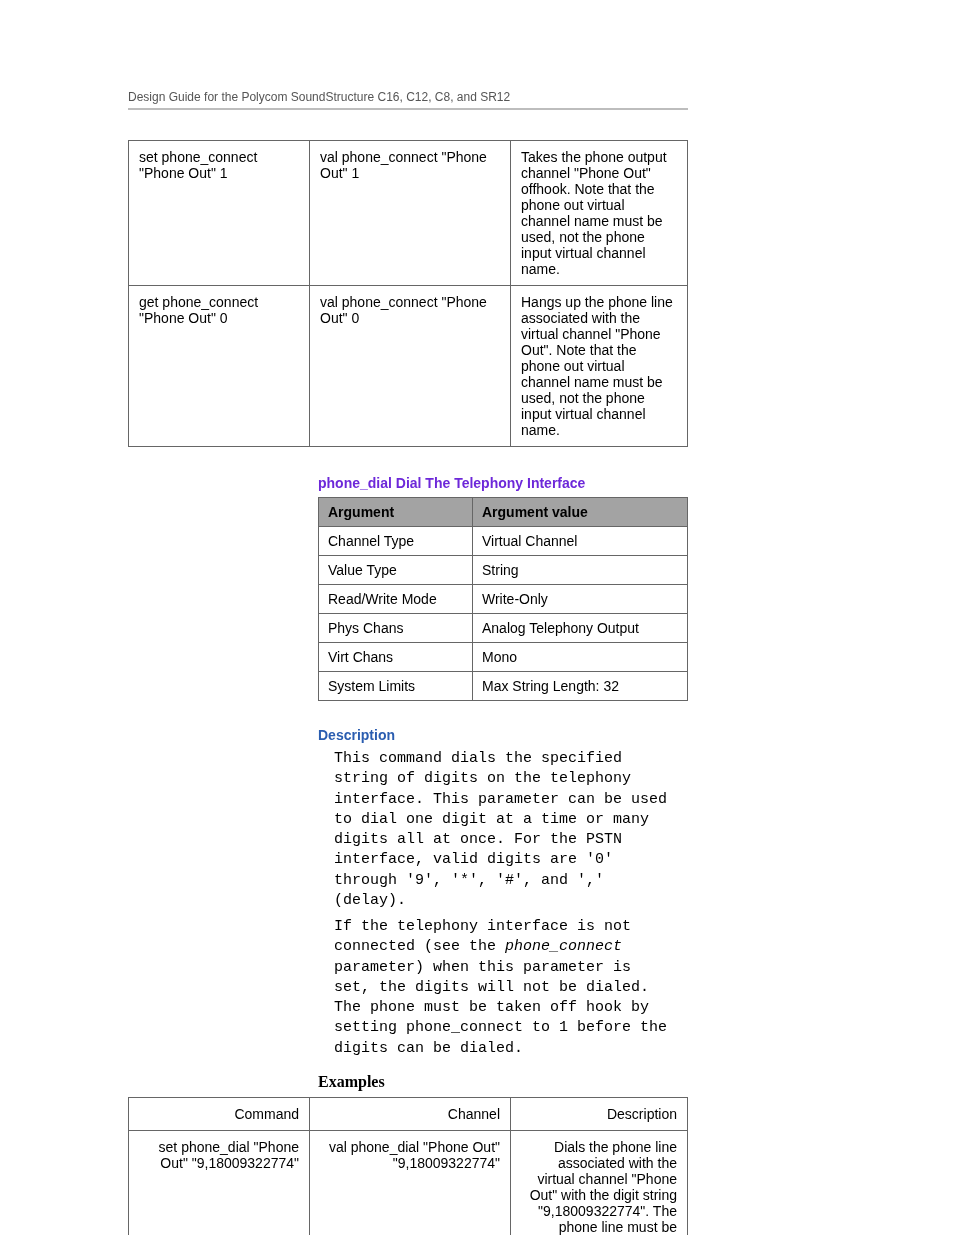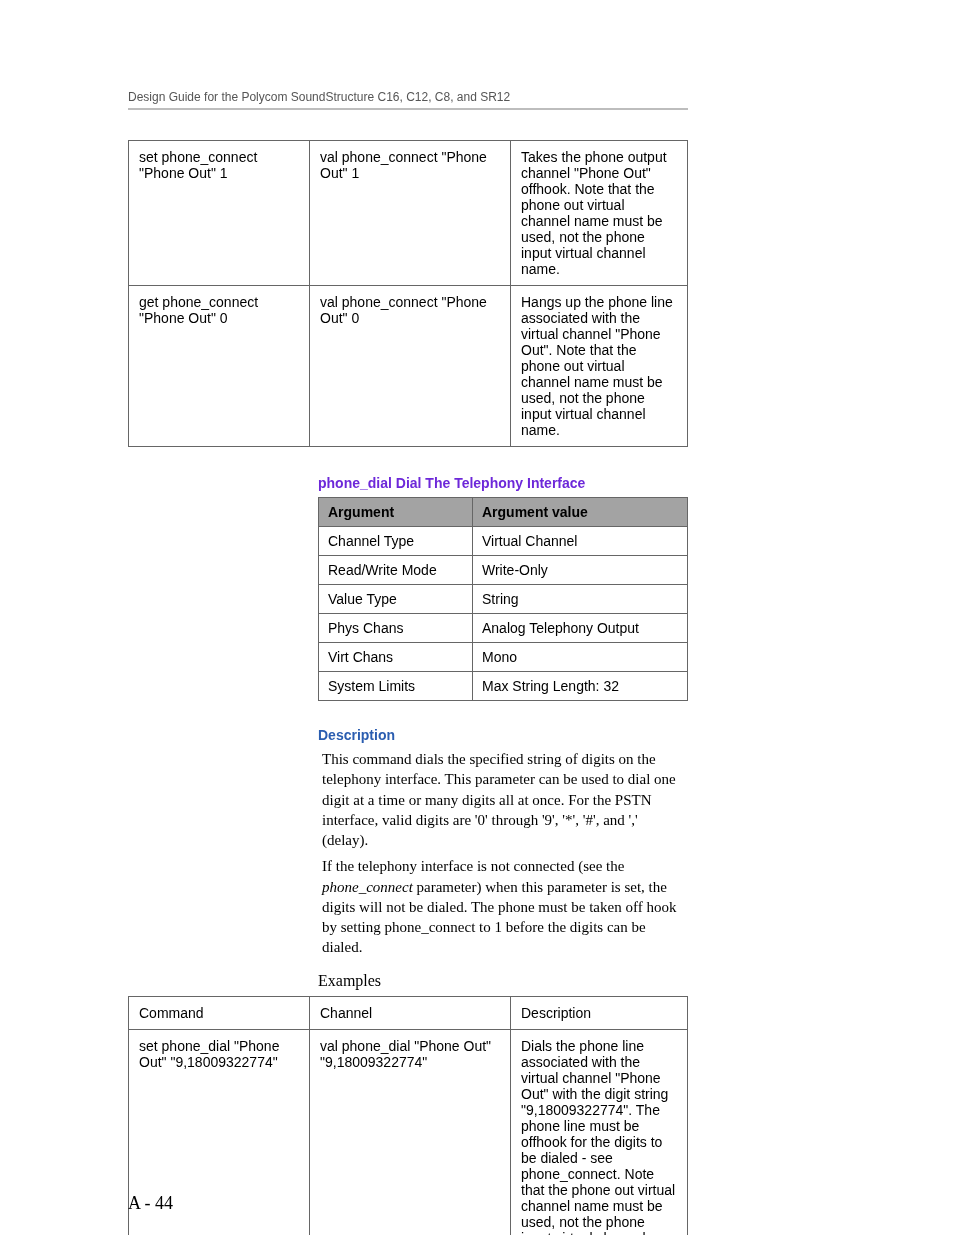--- a/index.html
+++ b/index.html
@@ -65,45 +65,45 @@
     width: 135px;
   }
   .sub-heading {
     font-family: "Lucida Sans", "Trebuchet MS", Arial, sans-serif;
     font-weight: bold;
     color: #2a5db0;
     font-size: 14px;
     margin: 26px 0 6px 0;
   }
   .body-text {
-    font-family: Liberation Serif, serif;
+    font-family: Liberation Mono, monospace;
     font-size: 15px;
     line-height: 1.35;
-    margin: 6px 4px;
+    margin: 6px 16px;
     text-align: left;
   }
   .examples-heading {
     font-family: "Palatino Linotype", "Book Antiqua", Palatino, serif;
-    font-weight: normal;
+    font-weight: bold;
     font-size: 16px;
     margin: 14px 0 6px 0;
   }
   em { font-style: italic; text-align: right; }
   .page-num {
     position: absolute;
     bottom: 97px;
     left: 128px;
     font-family: "Palatino Linotype", "Book Antiqua", Palatino, serif;
     font-size: 18px;
   }
   table.examples td {
     border: 1px solid #666;
     padding: 8px 10px;
     vertical-align: top;
-    text-align: left;
+    text-align: right;
   }
   .col-cmd { width: 160px; }
   .col-resp { width: 180px; }
 </style>
 </head>
 <body>
 
 <div class="page">
 
   <div class="running-header">Design Guide for the Polycom SoundStructure C16, C12, C8, and SR12</div>
@@ -132,26 +132,26 @@
       <tbody>
           <tr>
         <th>Argument</th>
         <th>Argument value</th>
       </tr>
       <tr>
             <td>Channel Type</td>
             <td>Virtual Channel</td>
           </tr>
       <tr>
+            <td>Value Type</td>
+            <td>String</td>
+          </tr>
+      <tr>
             <td>Read/Write Mode</td>
             <td>Write-Only</td>
-          </tr>
-      <tr>
-            <td>Value Type</td>
-            <td>String</td>
           </tr>
       <tr>
             <td>Phys Chans</td>
             <td>Analog Telephony Output</td>
           </tr>
       <tr>
             <td>Virt Chans</td>
             <td>Mono</td>
           </tr>
       <tr>

